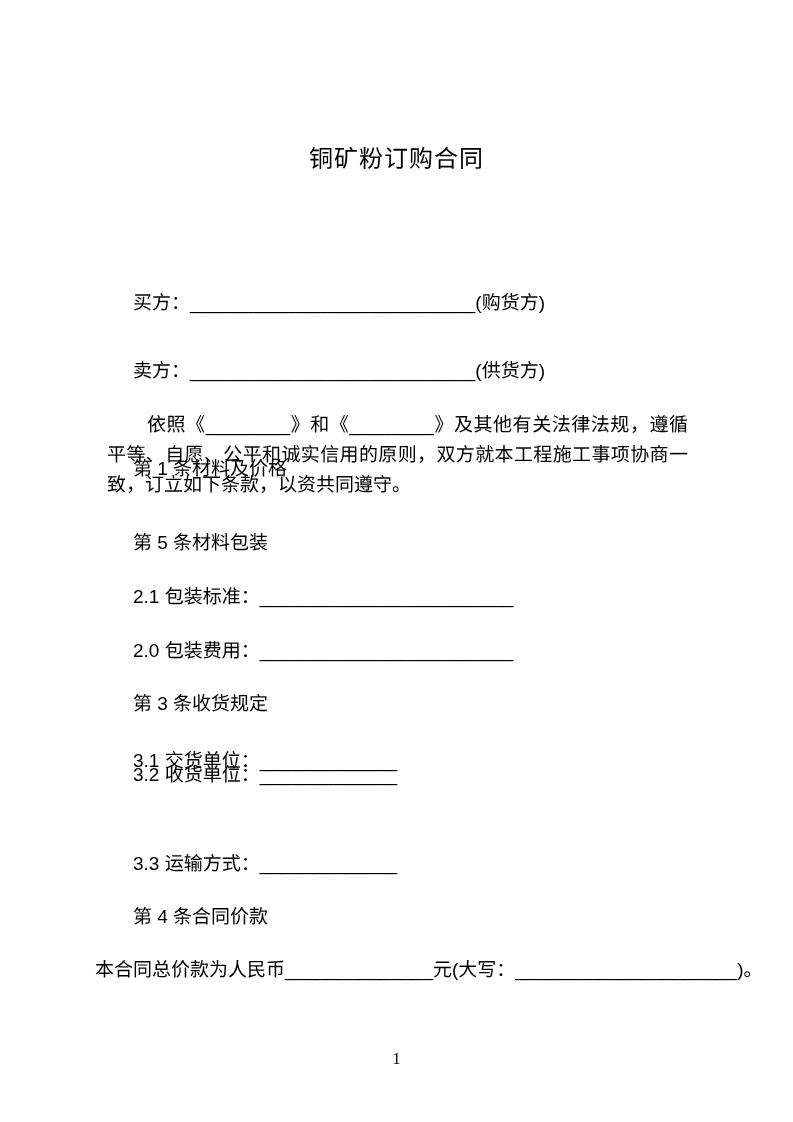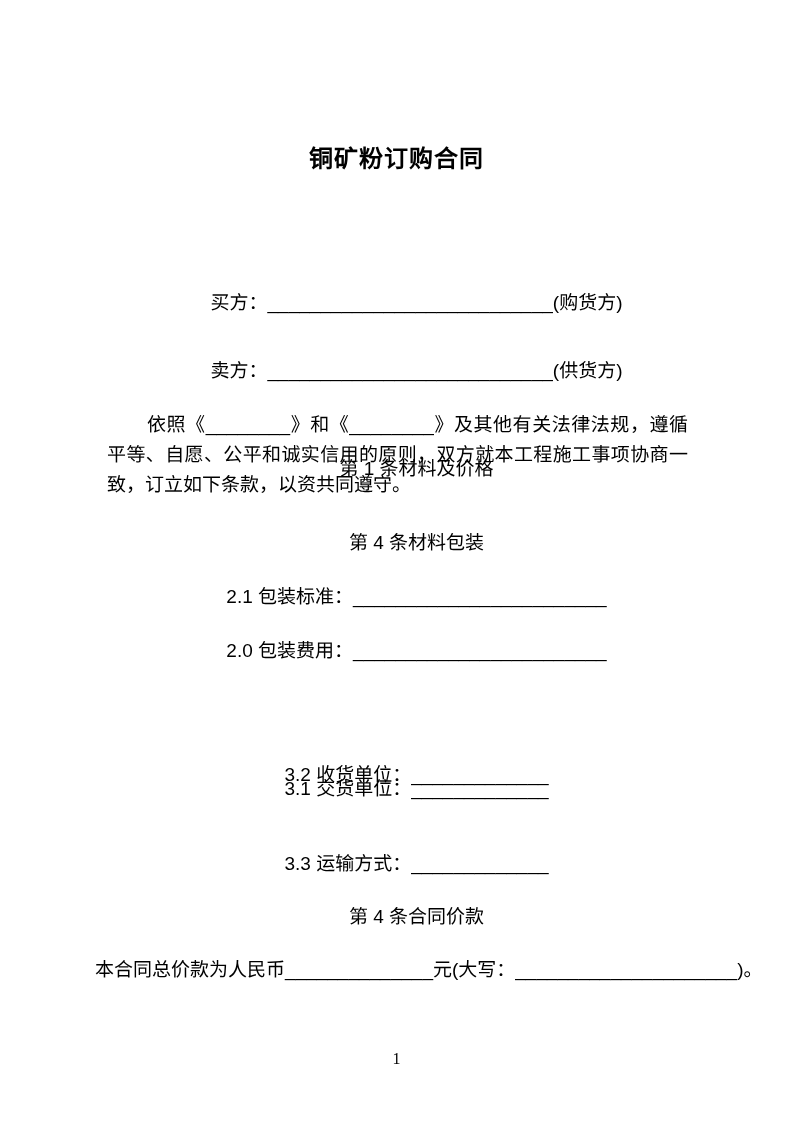--- a/index.html
+++ b/index.html
@@ -17,35 +17,34 @@
     overflow: hidden;
   }
   .doc-title {
     position: absolute;
     top: 139px;
     left: 0;
     width: 100%;
     margin: 0;
     text-align: center;
     font-size: 24px;
-    font-weight: 700;
+    font-weight: 400;
     letter-spacing: 1px;
   }
   .line {
     position: absolute;
     left: 95px;
     right: 93px;
     margin: 0;
     font-size: 19px;
     line-height: 26px;
     white-space: nowrap;
   }
   .indent {
     padding-left: 38px;
-    text-align: center;
   }
   .preamble {
     position: absolute;
     left: 95px;
     right: 93px;
     margin: 12px;
     font-size: 19px;
     line-height: 30px;
     text-indent: 40px;
     text-align: justify;
@@ -72,28 +71,29 @@
   <h1 class="doc-title">铜矿粉订购合同</h1>
 
   <p class="line indent" style="top:290px"><span>买方：</span><span class="blank">___________________________</span><span>(购货方)</span></p>
 
   <p class="line indent" style="top:358px"><span>卖方：</span><span class="blank">___________________________</span><span>(供货方)</span></p>
 
   <p class="preamble" style="top:398px">依照《________》和《________》及其他有关法律法规，遵循平等、自愿、公平和诚实信用的原则，双方就本工程施工事项协商一致，订立如下条款，以资共同遵守。</p>
 
   <p class="line indent" style="top:456px">第 1 条材料及价格</p>
 
-  <p class="line indent" style="top:530px">第 4 条材料包装</p>
+  <p class="line indent" style="top:530px">第 5 条材料包装</p>
 
   <p class="line indent" style="top:584px"><span>2.1 包装标准：</span><span class="blank">________________________</span></p>
 
   <p class="line indent" style="top:638px"><span>2.0 包装费用：</span><span class="blank">________________________</span></p>
 
+  <p class="line indent" style="top:691px">第 3 条收货规定</p>
 
-  <p class="line indent" style="top:776px"><span>3.1 交货单位：</span><span class="blank">_____________</span></p>
+  <p class="line indent" style="top:748px"><span>3.1 交货单位：</span><span class="blank">_____________</span></p>
 
   <p class="line indent" style="top:762px"><span>3.2 收货单位：</span><span class="blank">_____________</span></p>
 
   <p class="line indent" style="top:851px"><span>3.3 运输方式：</span><span class="blank">_____________</span></p>
 
   <p class="line indent" style="top:904px">第 4 条合同价款</p>
 
   <p class="line" style="top:957px"><span>本合同总价款为人民币</span><span class="blank">______________</span><span>元(大写：</span><span class="blank">_____________________</span><span>)。</span></p>
 
   <p class="page-num">1</p>

